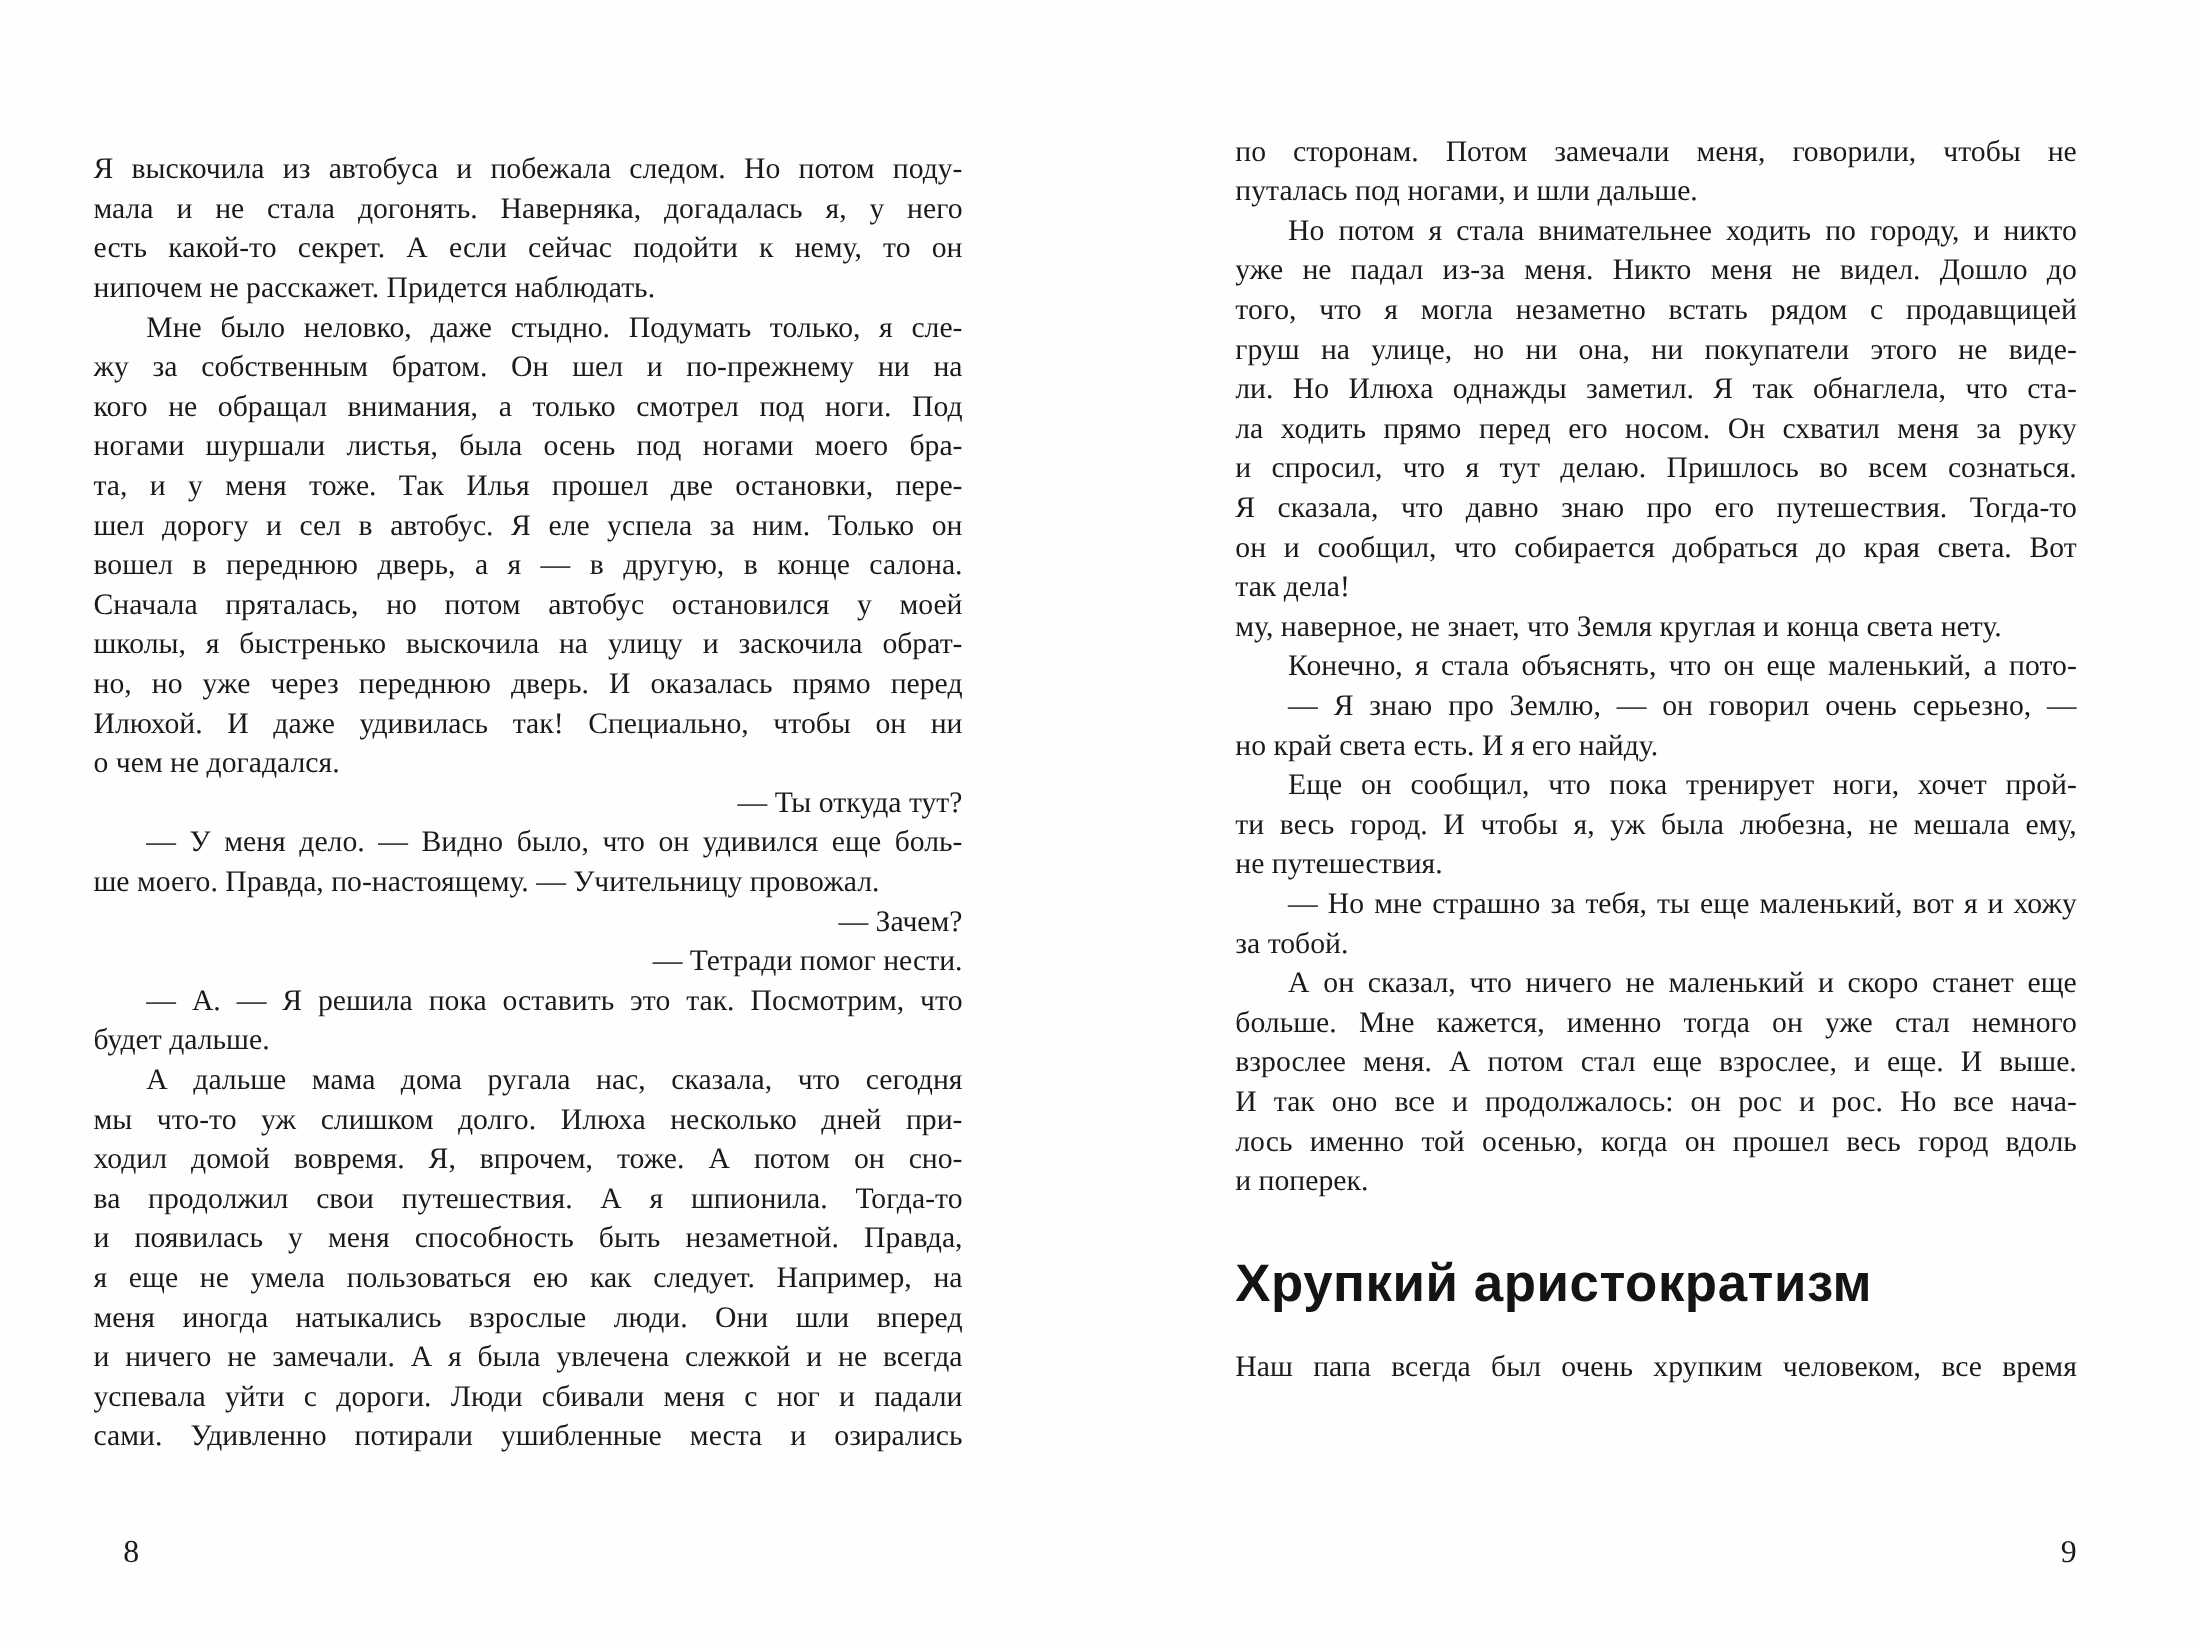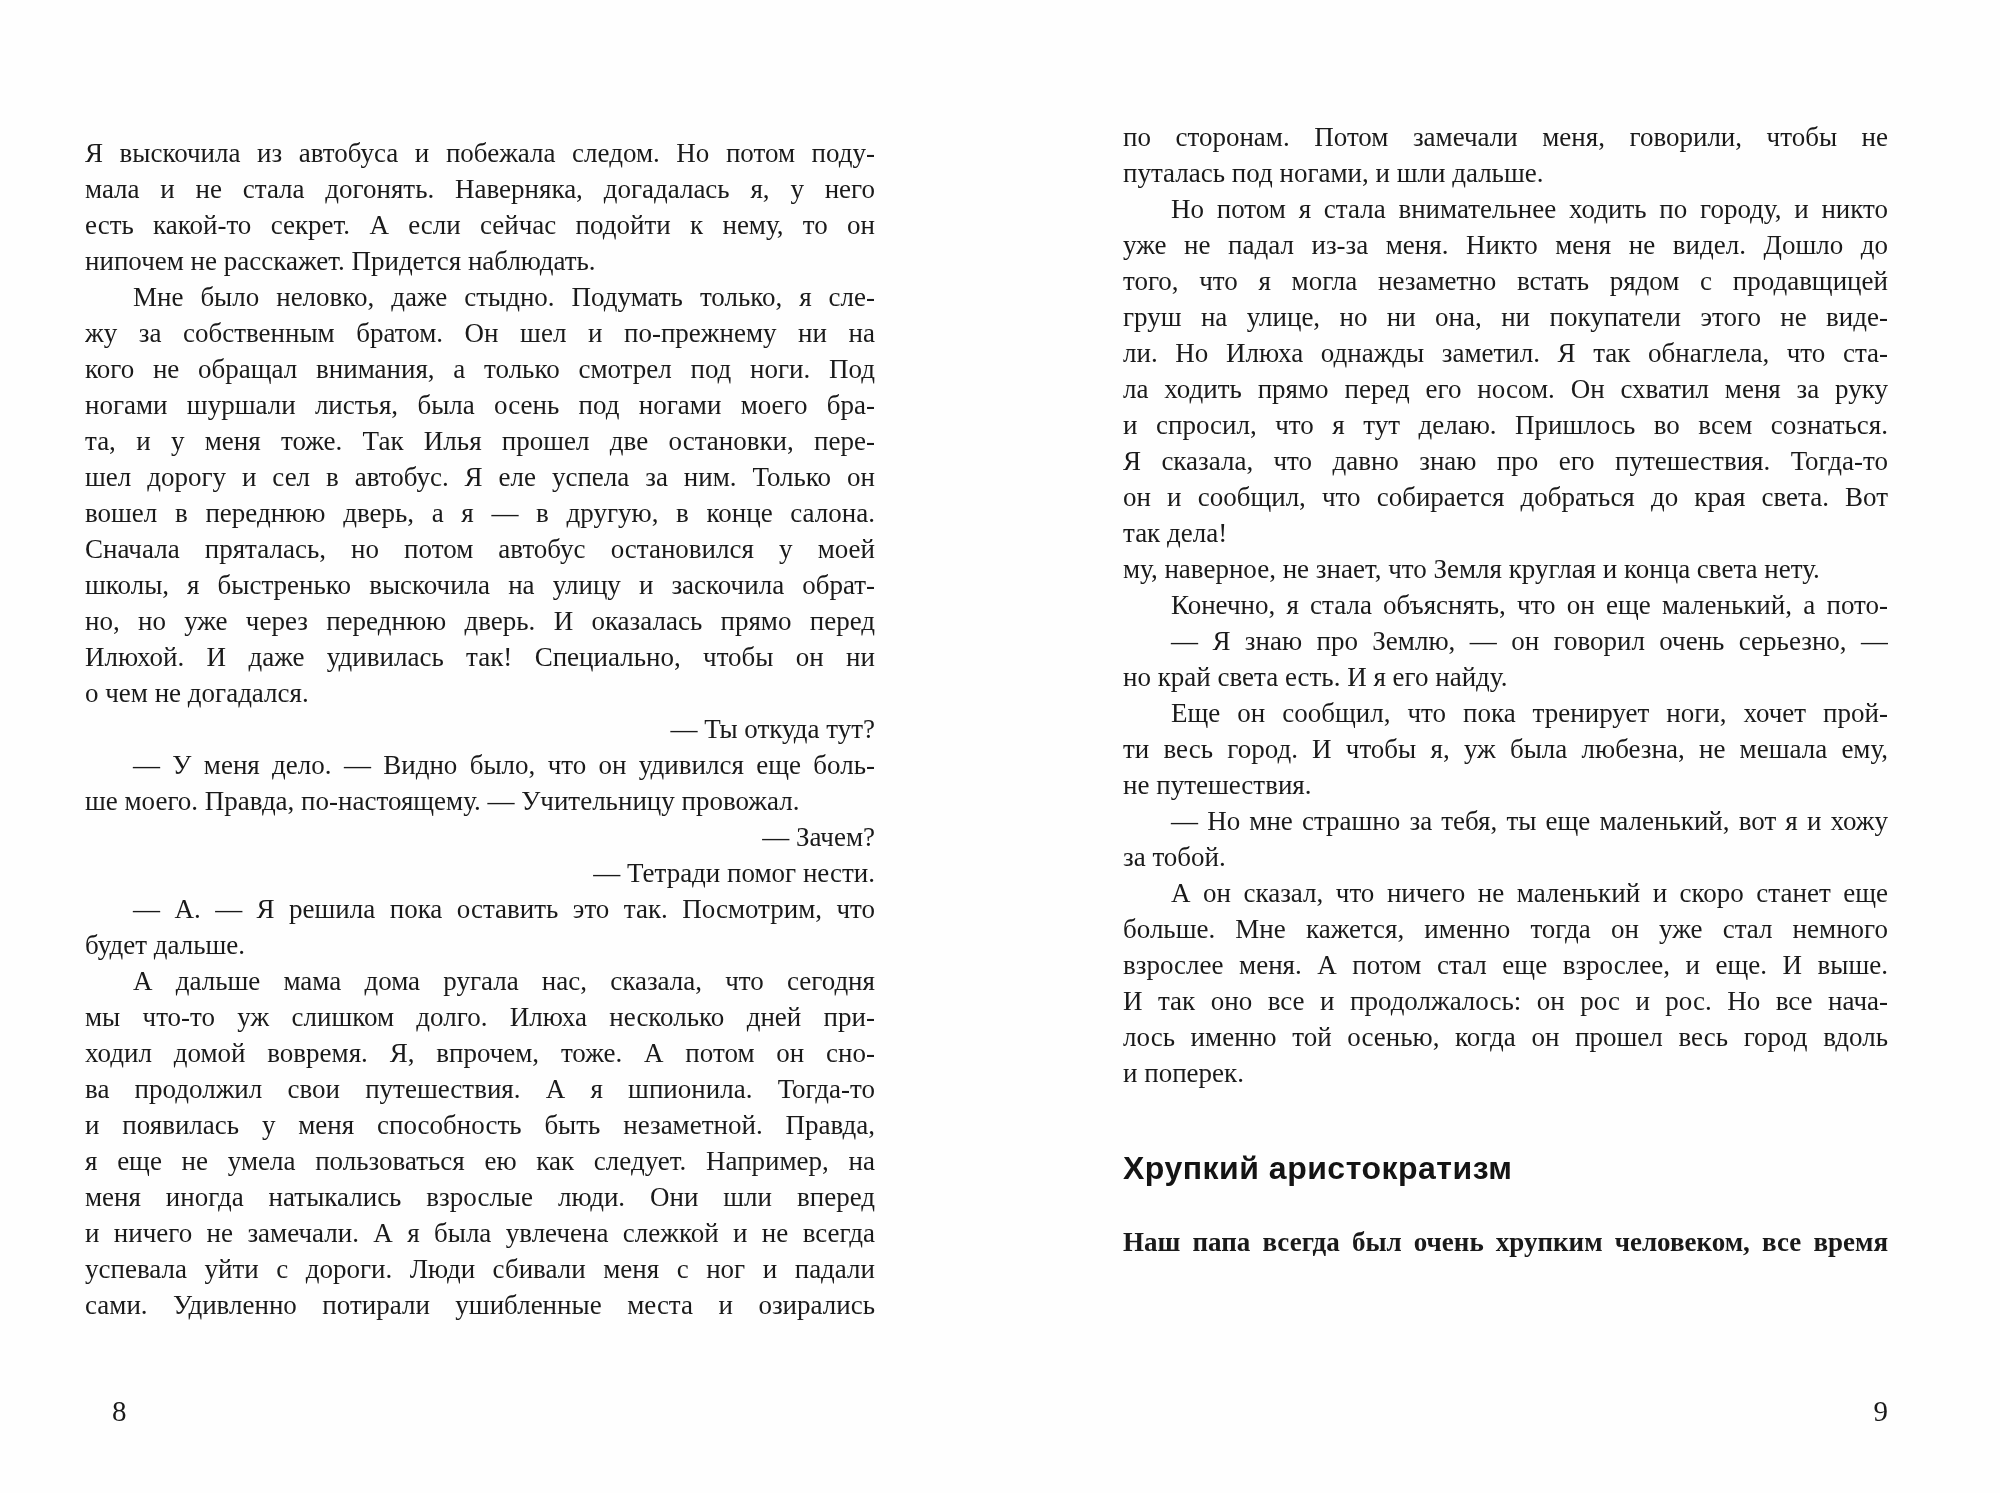--- a/index.html
+++ b/index.html
@@ -37,31 +37,30 @@
   }
   .line.indent { padding-left: 48px; text-align: right; }
   .line.fill.indent { padding-left: 0; text-indent: 48px; }
   .chapter-heading {
     position: absolute;
     left: 1123px;
     top: 1143px;
     width: 790px;
     font-family: "Liberation Sans", "DejaVu Sans", sans-serif;
     font-weight: 700;
-    font-size: 32px;
+    font-size: 48px;
     line-height: 50px;
     color: #141414;
     letter-spacing: 0.5px;
   }
   .after-heading {
     position: absolute;
     left: 1123px;
     top: 1224px;
     width: 765px;
-    font-weight: bold;
   }
   .page-number {
     position: absolute;
     top: 1393px;
     font-size: 29px;
     line-height: 36px;
     color: #1a1a1a;
   }
   .pn-left  { left: 112px; }
   .pn-right { left: 1123px; width: 765px; text-align: right; }

